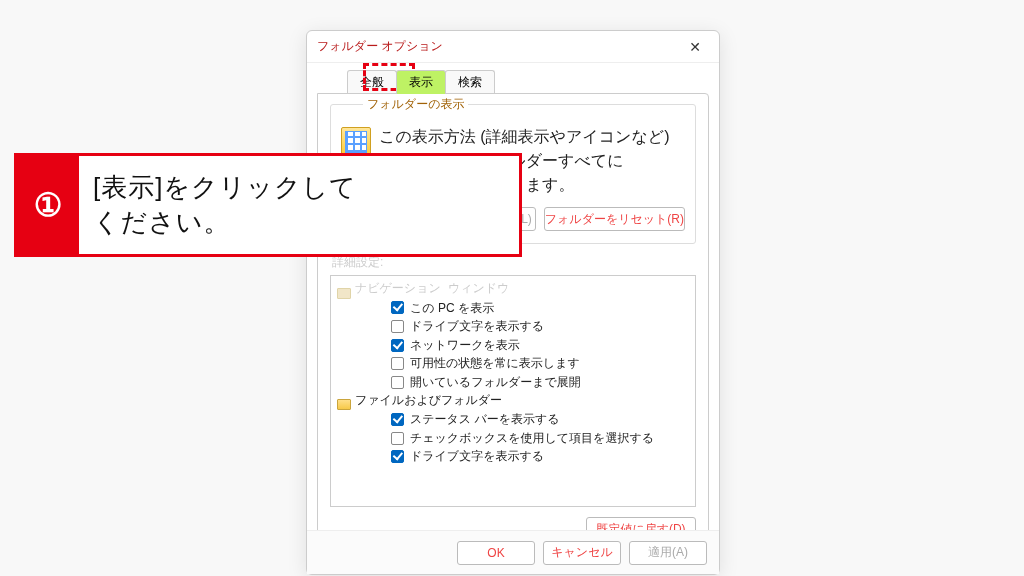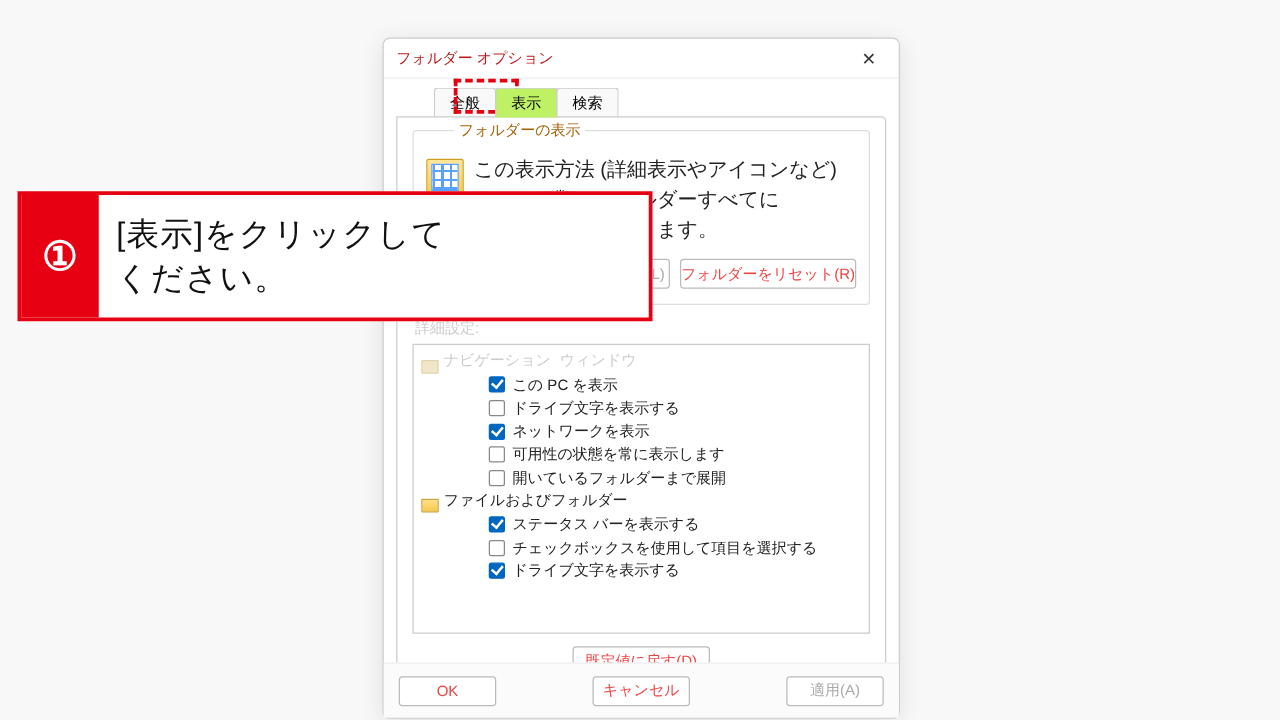--- a/index.html
+++ b/index.html
@@ -201,29 +201,29 @@
   }
   .cb.checked::after {
     content: "";
     width: 4px; height: 7px;
     border: solid #fff;
     border-width: 0 2px 2px 0;
     transform: rotate(40deg) translate(-1px,-1px);
   }
   .restore-row {
     display: flex;
-    justify-content: center;
+    justify-content: flex-end;
     margin-top: 10px;
   }
   .dialog-footer {
     position: absolute;
     left: 0; right: 0; bottom: 0;
     height: 44px;
     display: flex;
-    justify-content: space-between;
+    justify-content: flex-end;
     align-items: center;
     gap: 8px;
     padding: 0 12px;
     border-top: 1px solid #eeeeee;
     background: #fbfbfb;
   }
   .dialog-footer .btn { min-width: 78px; height: 24px; }
   .dialog-footer .btn.disabled { color: #aaaaaa; }
   
   .callout {

